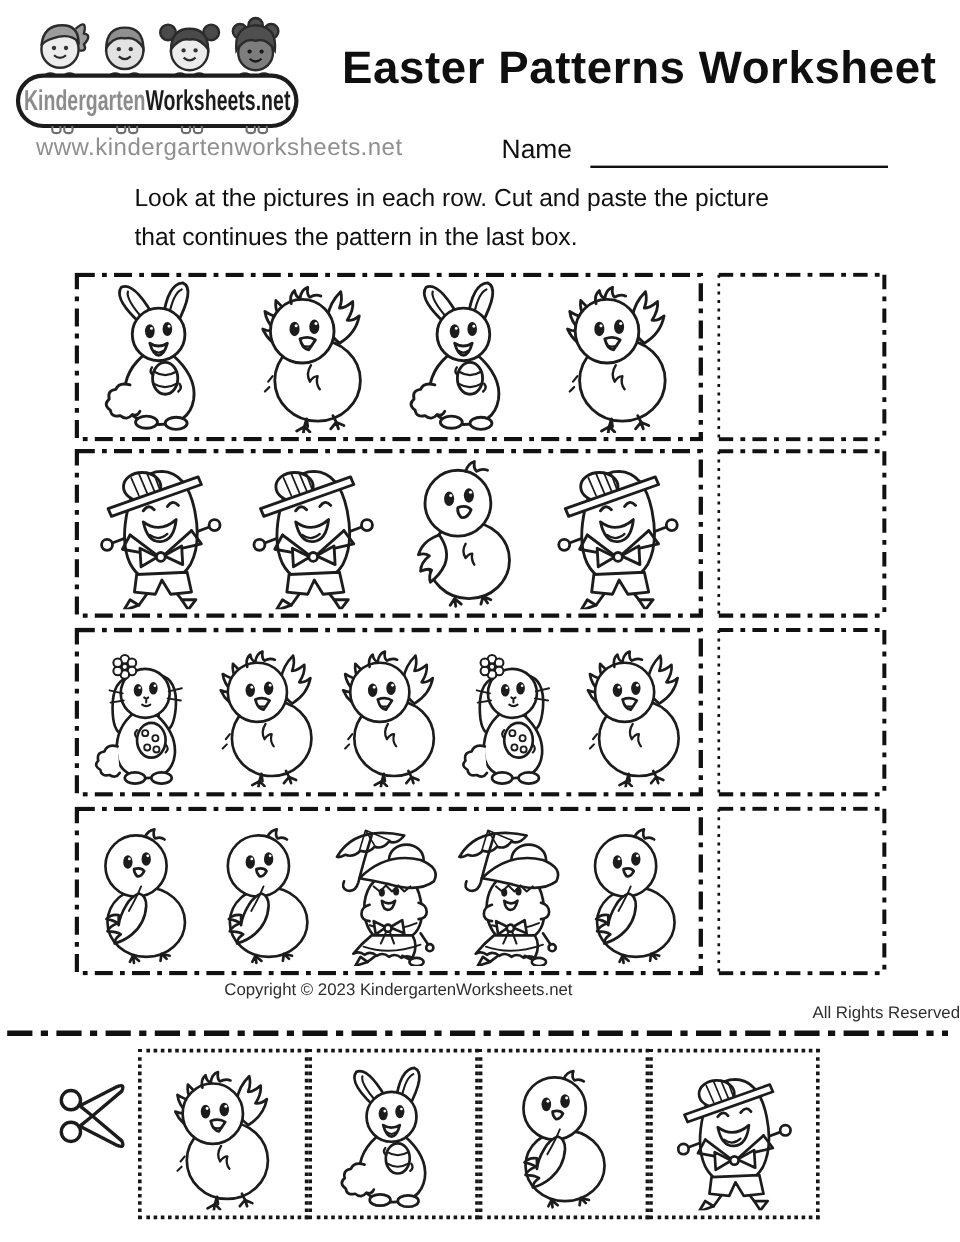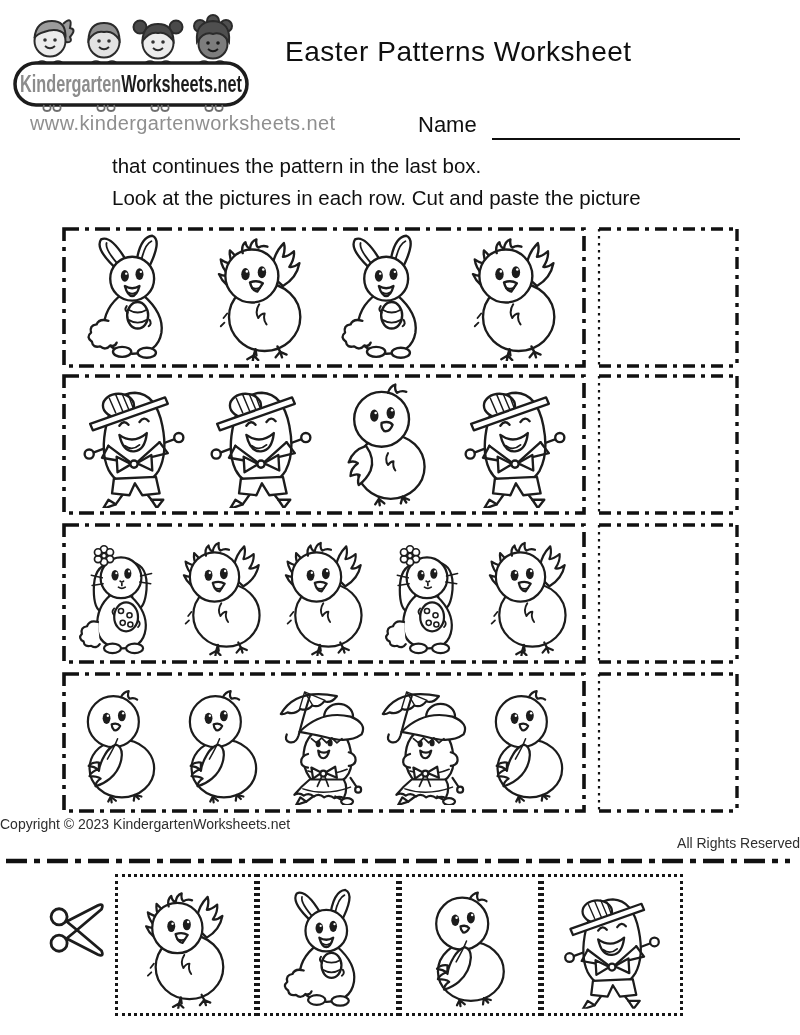--- a/index.html
+++ b/index.html
@@ -1,35 +1,35 @@
 <!DOCTYPE html>
 <html><head>
 <meta charset="utf-8">
 <style>
   html,body{margin:0;padding:0;background:#fff;}
   .page{position:relative;width:800px;height:1035px;background:#fff;overflow:hidden;
         font-family:"Liberation Sans",sans-serif;color:#111;}
   .abs{position:absolute;}
   
   .site-url{left:30px;top:112px;font-size:20px;letter-spacing:.4px;color:#8f8f8f;}
-  .title{left:285px;top:36px;width:400px;font-size:28px;font-weight:400;letter-spacing:.5px;color:#0f0f0f;white-space:nowrap;}
+  .title{left:285px;top:36px;width:400px;font-size:38px;font-weight:700;letter-spacing:.5px;color:#0f0f0f;white-space:nowrap;}
   .name-label{left:418px;top:112px;font-size:22px;color:#0f0f0f;}
   .name-line{left:492px;top:138px;width:248px;border-top:2.4px solid #0f0f0f;height:0;}
   .instructions{left:112px;top:150px;width:610px;font-size:20.5px;line-height:1.55;color:#101010;}
   
   .prow-box{left:62px;width:524px;height:141px;}
   .ansbox{left:596px;width:143px;height:141px;}
   .bsvg{position:absolute;left:0;top:0;width:100%;height:100%;}
   .row-items{position:absolute;left:4px;top:4px;right:4px;bottom:4px;
              display:flex;align-items:flex-end;justify-content:space-around;padding:0 4px 3px;}
   .cell{line-height:0;}
   .char{display:block;height:128px;width:110px;}
   .row-items.n5 .char{height:121px;width:102px;}
   
-  .copy1{left:0;top:816px;width:664px;font-size:14px;color:#2e2e2e;}
+  .copy1{left:0;top:816px;width:664px;text-align:center;font-size:14px;color:#2e2e2e;}
   .copy2{left:0;top:835px;width:800px;text-align:right;font-size:14px;color:#2e2e2e;}
   
   .cutline{left:0;top:855px;width:800px;height:12px;}
   .scissors{left:46px;top:897px;width:62px;height:66px;}
   .cutout-box{top:874px;width:142px;height:142px;border:3.5px dotted #161616;box-sizing:border-box;
               display:flex;align-items:flex-end;justify-content:center;padding-bottom:4px;}
   .cutout-box .char{height:122px;width:104px;}
   #symdefs{position:absolute;width:0;height:0;overflow:hidden;}
 </style>
 </head>
@@ -257,22 +257,22 @@
       </g>
     </svg>
   </div>
   <div class="abs site-url">www.kindergartenworksheets.net</div>
 
   <div class="abs title">Easter Patterns Worksheet</div>
   <div class="abs name-label">Name</div>
   <div class="abs name-line"></div>
 
   <div class="abs instructions">
+    <div>Look at the pictures in each row. Cut and paste the picture</div>
     <div>that continues the pattern in the last box.</div>
-    <div>Look at the pictures in each row. Cut and paste the picture</div>
   </div>
 
   <div class="abs prow-box" style="top:227px;">
     <svg class="bsvg" viewBox="0 0 524 141" preserveAspectRatio="none">
         <rect x="2" y="2" width="520" height="137" fill="none" stroke="#111" stroke-width="3.6" stroke-dasharray="15 6 4 6"></rect>
       </svg>
     <div class="row-items">
         <div class="cell">
           <svg class="char" viewBox="0 0 120 140">
             <use href="#sym-bunny-egg"></use>

